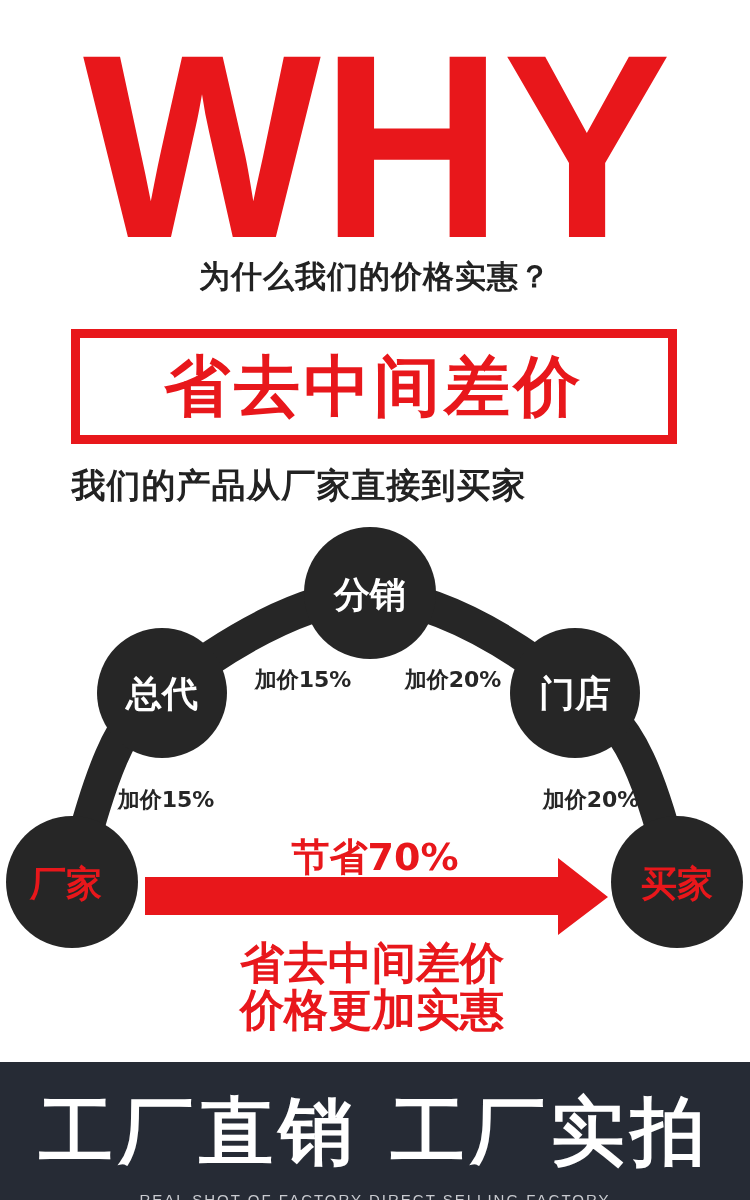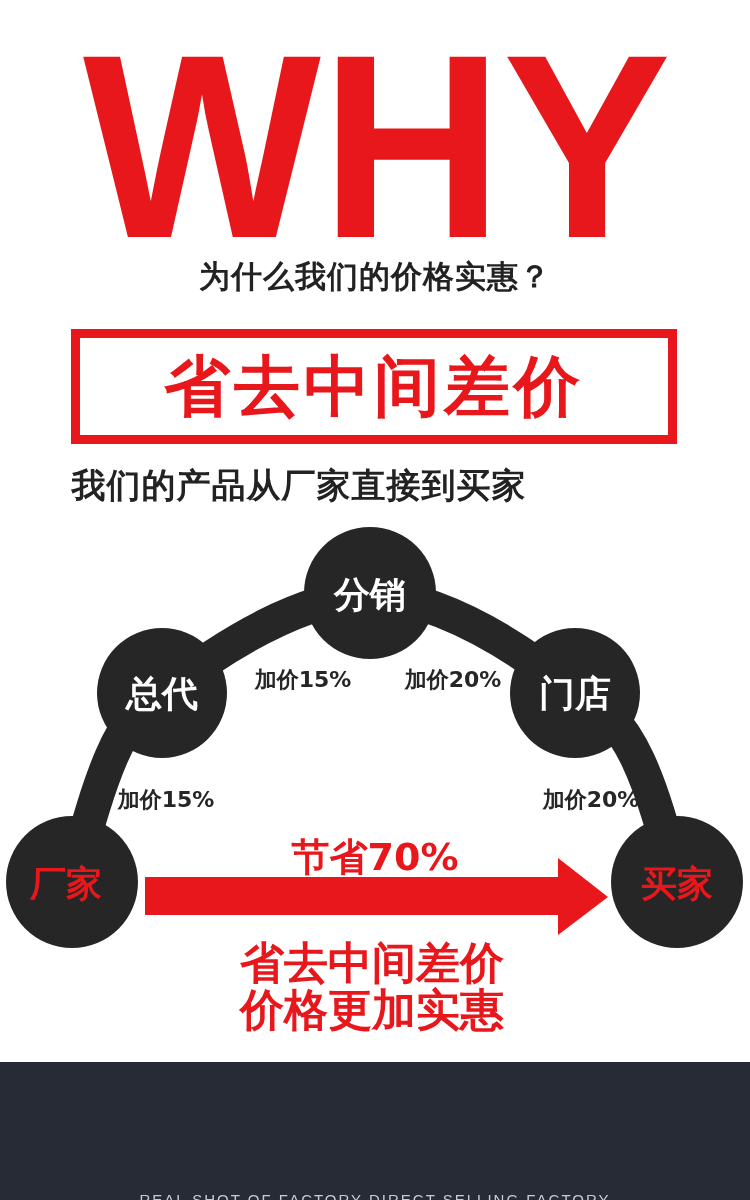--- a/index.html
+++ b/index.html
@@ -70,14 +70,15 @@
   <text x="591" y="287" text-anchor="middle" font-size="22" fill="#262626">加价20%</text>
 
   <text x="375" y="350" text-anchor="middle" font-size="38" fill="#e8171b">节省70%</text>
   <polygon points="145,357 558,357 558,338 608,377 558,415 558,395 145,395" fill="#e8171b"></polygon>
 
   <text x="372" y="458" text-anchor="middle" font-size="44" fill="#e8171b">省去中间差价</text>
   <text x="372" y="505" text-anchor="middle" font-size="44" fill="#e8171b">价格更加实惠</text>
 </svg>
 
 <div class="abs footer">
+  <div class="footer-title">工厂直销 工厂实拍</div>
   <div class="footer-sub">REAL SHOT OF FACTORY DIRECT SELLING FACTORY</div>
 </div>
 
 </body></html>

